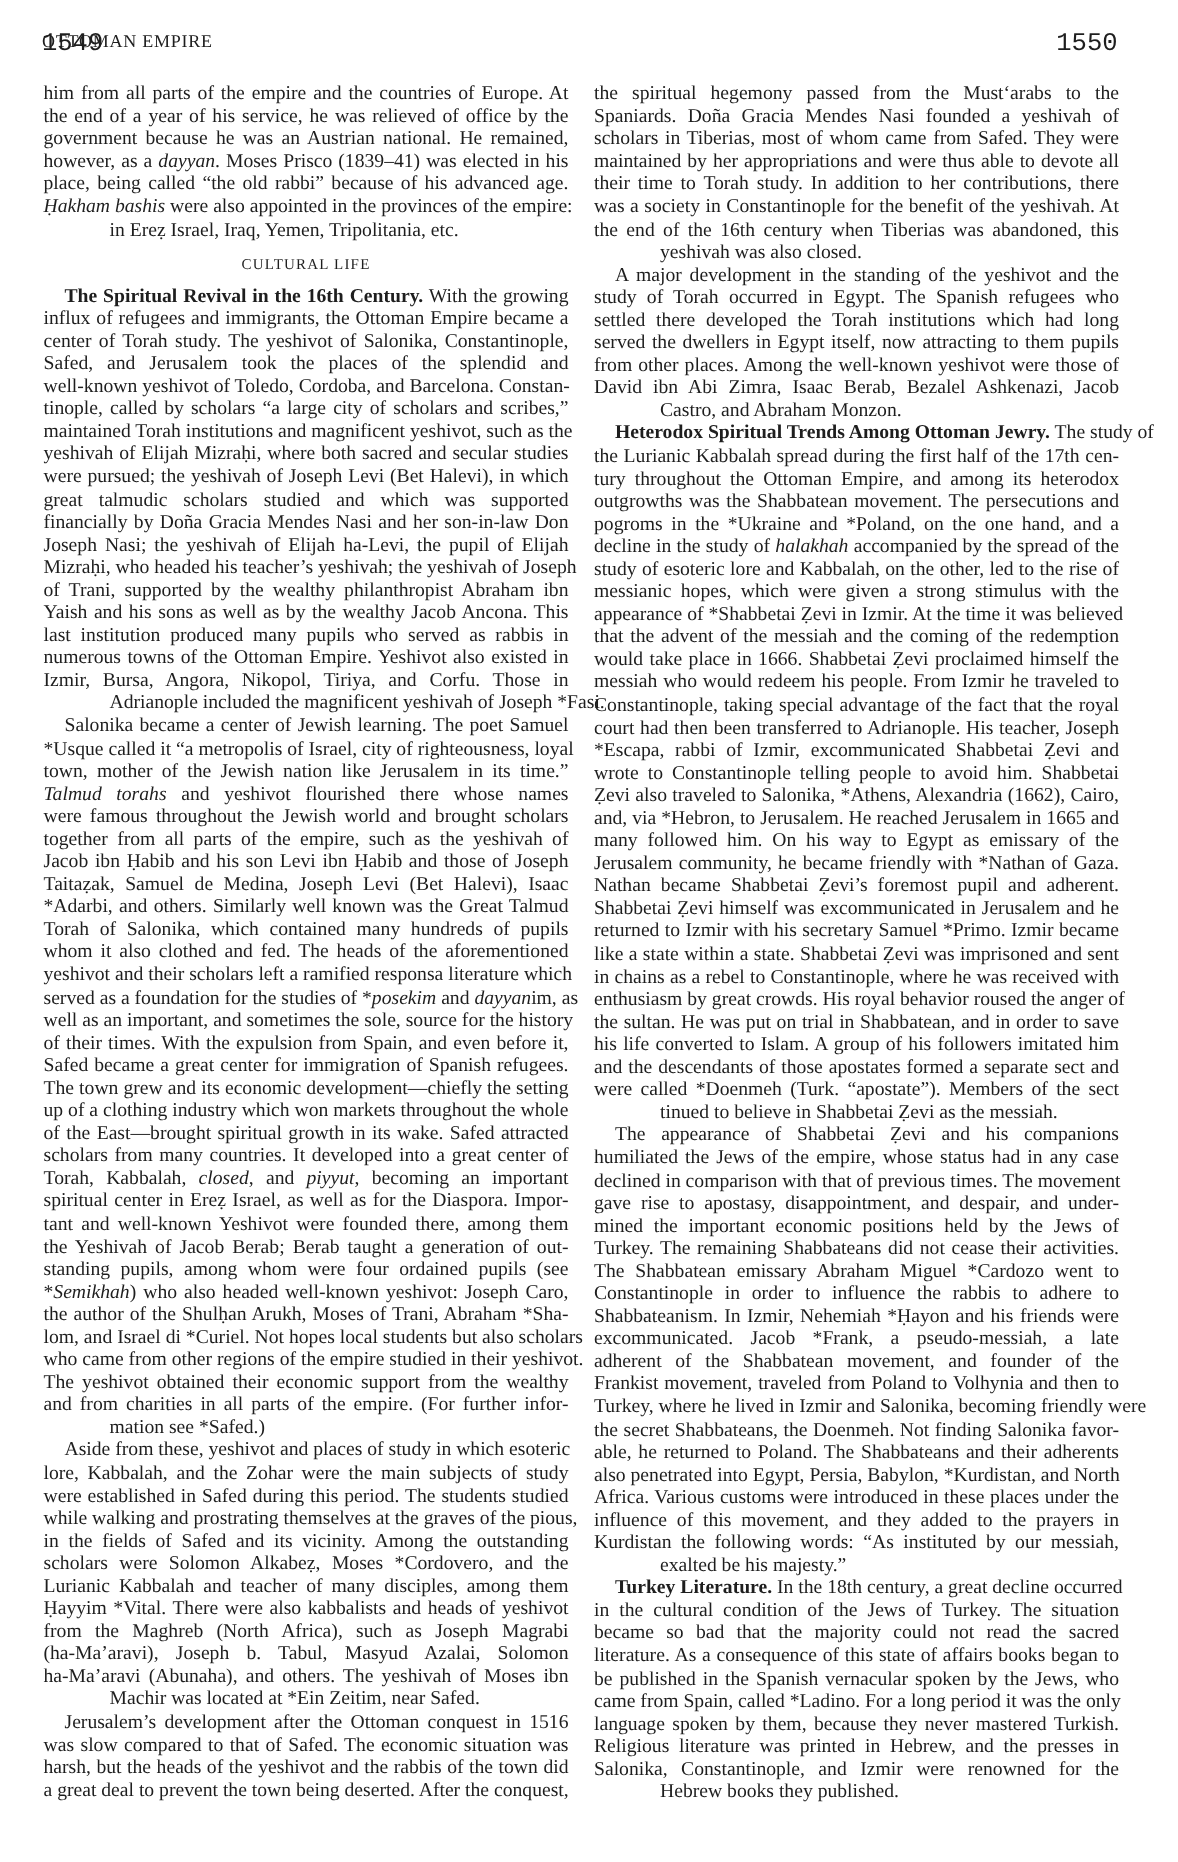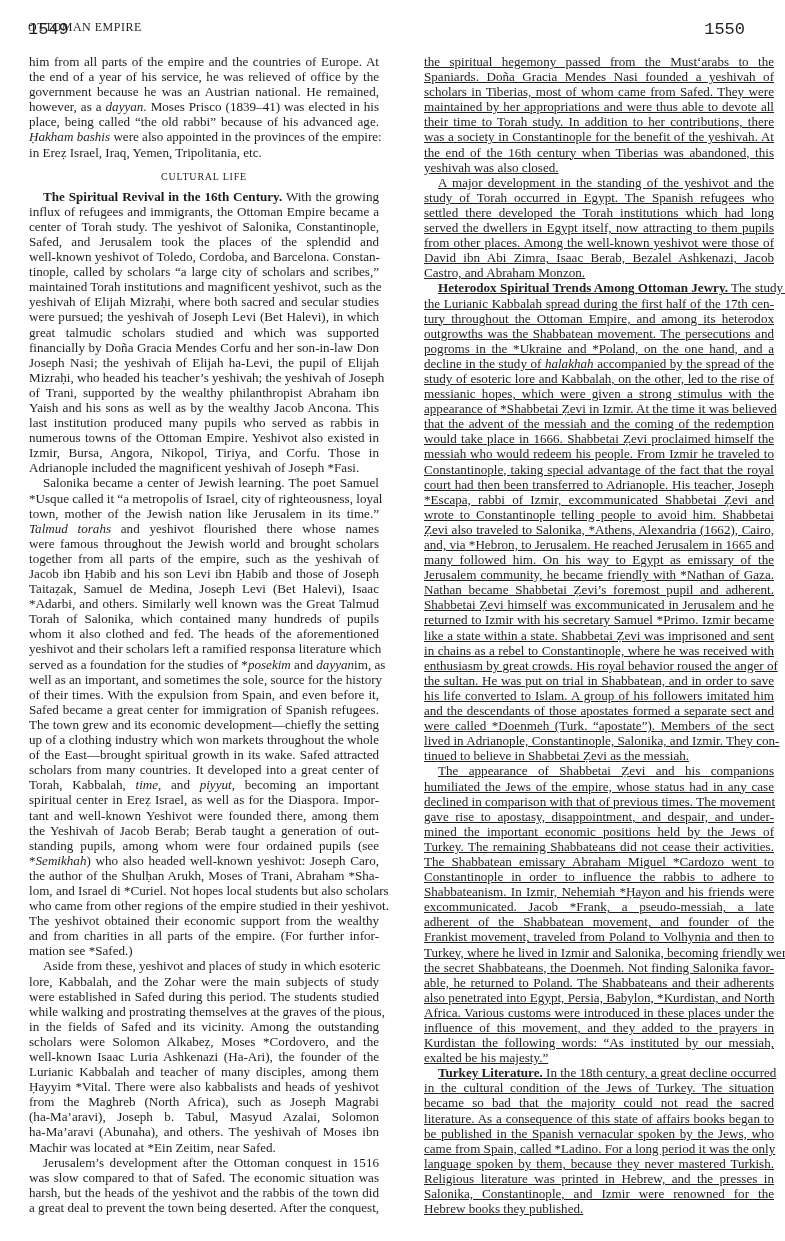--- a/index.html
+++ b/index.html
@@ -7,24 +7,24 @@
          font-family: "Liberation Serif", "DejaVu Serif", serif; color: #1e1e1e; }
   .header { position: absolute; top: 20px; left: 28px; right: 28px; height: 24px; }
   .pgnum { position: absolute; top: 0; font-size: 17px; font-family: Liberation Mono, monospace; }
   .pgnum.left { left: 0; }
   .pgnum.right { right: 12px; }
   .running-title { position: absolute; top: 0; left: 0; right: 0; text-align: left;
                    font-size: 12px; letter-spacing: 0.5px; }
   .col { position: absolute; top: 54px; width: 350px; font-size: 13.1px; line-height: 15.1px;
          text-align: justify; }
   .col.left { left: 29px; }
-  .col.right { left: 424px; text-decoration: underline; }
+  .col.right { left: 396px; }
   .line { display: block; height: 15.1px; white-space: nowrap; text-align-last: justify;
           text-align: justify; }
-  .line.last { text-align-last: left; }
+  .line.last { text-align-last: left; margin-left: 44px; }
   .line.indent { padding-left: 14px; }
   .line.center { text-align: center; text-align-last: center; }
   .section-heading { font-size: 10px; letter-spacing: 0.8px; margin: 8px 0 4px 0;
                      height: 17px; line-height: 17px; }
   b { font-weight: bold; }
   i { font-style: italic; }
 </style>
 </head>
 <body>
 
@@ -50,21 +50,21 @@
     <div>
         <span class="line">influx of refugees and immigrants, the Ottoman Empire became a</span>
         <span class="line">center of Torah study. The yeshivot of Salonika, Constantinople,</span>
         <span class="line">Safed, and Jerusalem took the places of the splendid and</span>
         <span class="line">well-known yeshivot of Toledo, Cordoba, and Barcelona. Constan-</span>
         <span class="line">tinople, called by scholars “a large city of scholars and scribes,”</span>
         <span class="line">maintained Torah institutions and magnificent yeshivot, such as the</span>
         <span class="line">yeshivah of Elijah Mizraḥi, where both sacred and secular studies</span>
         <span class="line">were pursued; the yeshivah of Joseph Levi (Bet Halevi), in which</span>
         <span class="line">great talmudic scholars studied and which was supported</span>
-        <span class="line">financially by Doña Gracia Mendes Corfu and her son-in-law Don</span>
+        <span class="line">financially by Doña Gracia Mendes Nasi and her son-in-law Don</span>
         <span class="line">Joseph Nasi; the yeshivah of Elijah ha-Levi, the pupil of Elijah</span>
         <span class="line">Mizraḥi, who headed his teacher’s yeshivah; the yeshivah of Joseph</span>
         <span class="line">of Trani, supported by the wealthy philanthropist Abraham ibn</span>
         <span class="line">Yaish and his sons as well as by the wealthy Jacob Ancona. This</span>
         <span class="line">last institution produced many pupils who served as rabbis in</span>
         <span class="line">numerous towns of the Ottoman Empire. Yeshivot also existed in</span>
         <span class="line">Izmir, Bursa, Angora, Nikopol, Tiriya, and Corfu. Those in</span>
         <span class="line last">Adrianople included the magnificent yeshivah of Joseph *Fasi.</span>
       </div>
   </div>
@@ -82,41 +82,40 @@
       <span class="line">whom it also clothed and fed. The heads of the aforementioned</span>
       <span class="line">yeshivot and their scholars left a ramified responsa literature which</span>
       <span class="line">served as a foundation for the studies of *<i>posekim</i> and <i>dayyan</i>im, as</span>
       <span class="line">well as an important, and sometimes the sole, source for the history</span>
       <span class="line">of their times. With the expulsion from Spain, and even before it,</span>
       <span class="line">Safed became a great center for immigration of Spanish refugees.</span>
       <span class="line">The town grew and its economic development—chiefly the setting</span>
       <span class="line">up of a clothing industry which won markets throughout the whole</span>
       <span class="line">of the East—brought spiritual growth in its wake. Safed attracted</span>
       <span class="line">scholars from many countries. It developed into a great center of</span>
-      <span class="line">Torah, Kabbalah, <i>time</i>, and <i>piyyut</i>, becoming an important</span>
+      <span class="line">Torah, Kabbalah, <i>closed</i>, and <i>piyyut</i>, becoming an important</span>
       <span class="line">spiritual center in Ereẓ Israel, as well as for the Diaspora. Impor-</span>
       <span class="line">tant and well-known Yeshivot were founded there, among them</span>
       <span class="line">the Yeshivah of Jacob Berab; Berab taught a generation of out-</span>
       <span class="line">standing pupils, among whom were four ordained pupils (see</span>
       <span class="line">*<i>Semikhah</i>) who also headed well-known yeshivot: Joseph Caro,</span>
       <span class="line">the author of the Shulḥan Arukh, Moses of Trani, Abraham *Sha-</span>
       <span class="line">lom, and Israel di *Curiel. Not hopes local students but also scholars</span>
       <span class="line">who came from other regions of the empire studied in their yeshivot.</span>
       <span class="line">The yeshivot obtained their economic support from the wealthy</span>
       <span class="line">and from charities in all parts of the empire. (For further infor-</span>
       <span class="line last">mation see *Safed.)</span>
     </div>
   <div>
       <span class="line indent">Aside from these, yeshivot and places of study in which esoteric</span>
       <span class="line">lore, Kabbalah, and the Zohar were the main subjects of study</span>
       <span class="line">were established in Safed during this period. The students studied</span>
       <span class="line">while walking and prostrating themselves at the graves of the pious,</span>
       <span class="line">in the fields of Safed and its vicinity. Among the outstanding</span>
       <span class="line">scholars were Solomon Alkabeẓ, Moses *Cordovero, and the</span>
-      <span class="line">well-known Isaac Luria Ashkenazi (Ha-Ari), the founder of the</span>
       <span class="line">Lurianic Kabbalah and teacher of many disciples, among them</span>
       <span class="line">Ḥayyim *Vital. There were also kabbalists and heads of yeshivot</span>
       <span class="line">from the Maghreb (North Africa), such as Joseph Magrabi</span>
       <span class="line">(ha-Ma’aravi), Joseph b. Tabul, Masyud Azalai, Solomon</span>
       <span class="line">ha-Ma’aravi (Abunaha), and others. The yeshivah of Moses ibn</span>
       <span class="line last">Machir was located at *Ein Zeitim, near Safed.</span>
     </div>
   <div>
       <span class="line indent">Jerusalem’s development after the Ottoman conquest in 1516</span>
       <span class="line">was slow compared to that of Safed. The economic situation was</span>
@@ -170,21 +169,20 @@
         <span class="line">Nathan became Shabbetai Ẓevi’s foremost pupil and adherent.</span>
         <span class="line">Shabbetai Ẓevi himself was excommunicated in Jerusalem and he</span>
         <span class="line">returned to Izmir with his secretary Samuel *Primo. Izmir became</span>
         <span class="line">like a state within a state. Shabbetai Ẓevi was imprisoned and sent</span>
         <span class="line">in chains as a rebel to Constantinople, where he was received with</span>
         <span class="line">enthusiasm by great crowds. His royal behavior roused the anger of</span>
         <span class="line">the sultan. He was put on trial in Shabbatean, and in order to save</span>
         <span class="line">his life converted to Islam. A group of his followers imitated him</span>
         <span class="line">and the descendants of those apostates formed a separate sect and</span>
         <span class="line">were called *Doenmeh (Turk. “apostate”). Members of the sect</span>
-        <span class="line">lived in Adrianople, Constantinople, Salonika, and Izmir. They con-</span>
         <span class="line last">tinued to believe in Shabbetai Ẓevi as the messiah.</span>
       </div>
   </div>
   <div>
       <span class="line indent">The appearance of Shabbetai Ẓevi and his companions</span>
       <span class="line">humiliated the Jews of the empire, whose status had in any case</span>
       <span class="line">declined in comparison with that of previous times. The movement</span>
       <span class="line">gave rise to apostasy, disappointment, and despair, and under-</span>
       <span class="line">mined the important economic positions held by the Jews of</span>
       <span class="line">Turkey. The remaining Shabbateans did not cease their activities.</span>

